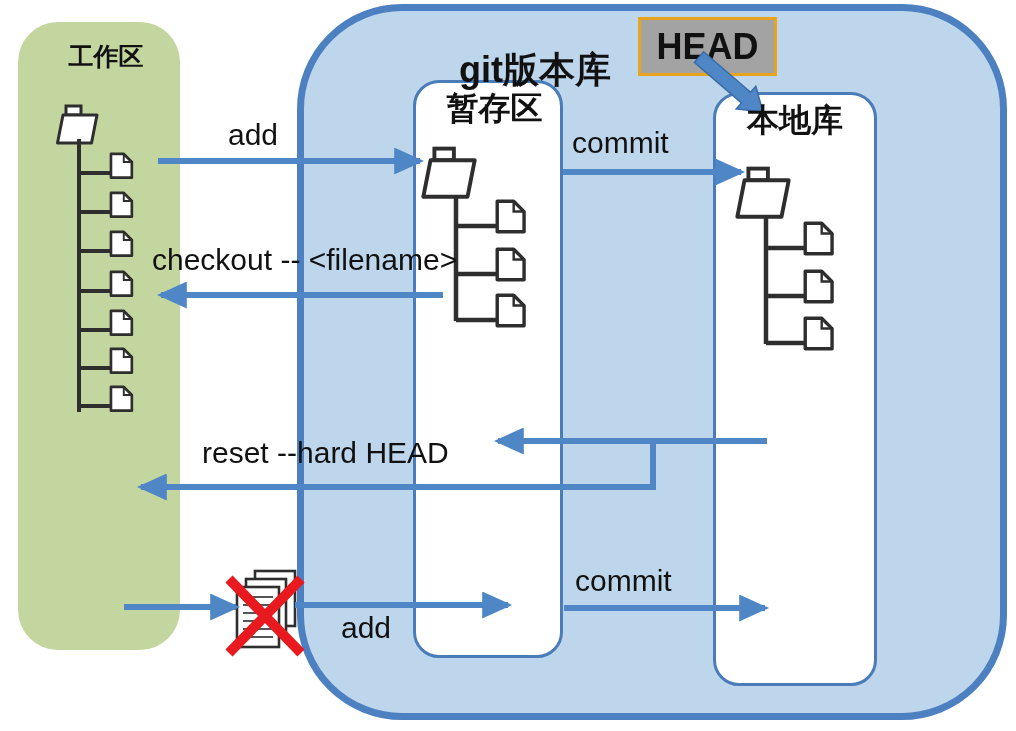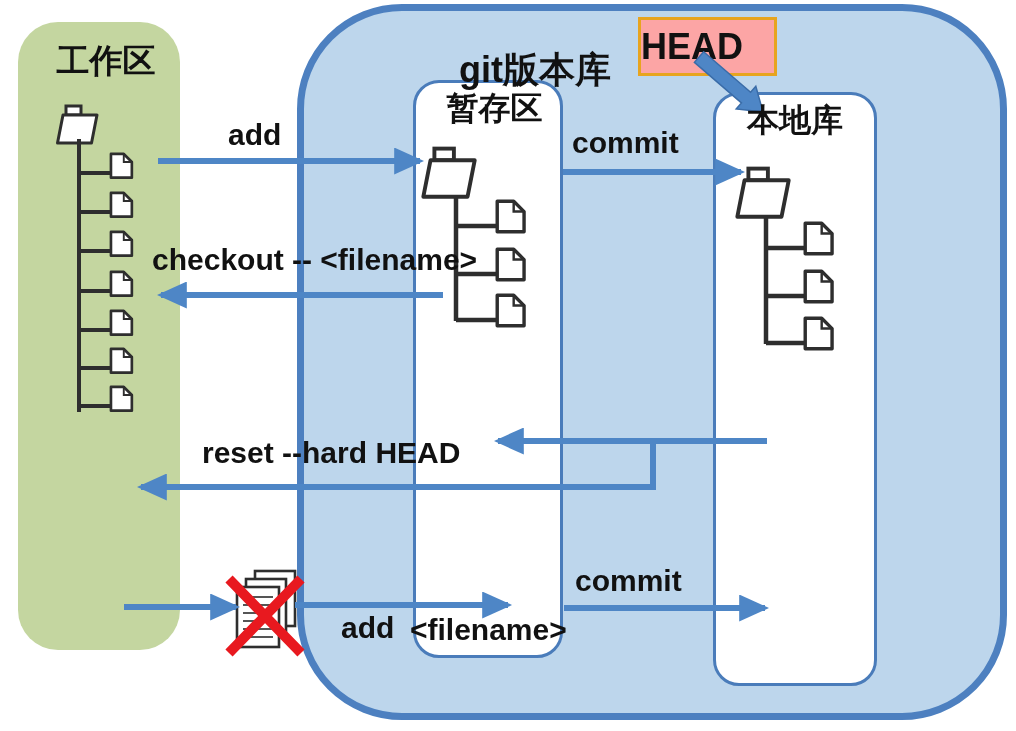--- a/index.html
+++ b/index.html
@@ -5,30 +5,30 @@
   html,body{margin:0;padding:0;background:#fff;}
   .page{position:relative;width:1016px;height:731px;background:#fff;overflow:hidden;
         font-family:"Liberation Sans","DejaVu Sans",sans-serif;color:var(--text_black,#111);}
   .panel{position:absolute;box-sizing:border-box;}
   .working{left:18px;top:22px;width:162px;height:628px;background:var(--green_fill,#c4d6a0);border-radius:40px;z-index:1;}
   .repo{left:297px;top:4px;width:710px;height:716px;background:var(--repo_fill,#bdd6ec);
         border:7px solid var(--repo_border,#4d80c0);border-radius:105px;z-index:1;}
   .whitebox{background:#fff;border:3px solid var(--box_border,#4a7cba);border-radius:26px;z-index:2;}
   .staging{left:413px;top:80px;width:150px;height:578px;}
   .localrepo{left:713px;top:92px;width:164px;height:594px;}
-  .headbox{left:638px;top:17px;width:139px;height:59px;background:#fca5a5;
+  .headbox{left:638px;top:17px;width:139px;height:59px;background:#a3a3a3;
            border:3px solid var(--head_border,#e7a41f);z-index:3;
-           display:flex;align-items:center;justify-content:flex-start;}
+           display:flex;align-items:center;justify-content:center;}
   .title{position:absolute;font-weight:800;text-align:center;line-height:1;z-index:6;}
-  .t-working{left:18px;top:44px;width:176px;font-size:33px;}
+  .t-working{left:18px;top:44px;width:176px;font-size:25px;}
   .t-repo{left:430px;top:22px;width:210px;font-size:36px;margin-top:30px;}
   .t-staging{left:413px;top:92px;width:163px;font-size:32px;}
   .t-local{left:713px;top:104px;width:164px;font-size:32px;}
   .t-head{font-size:36px;font-weight:800;}
-  .cmd{position:absolute;font-weight:700;line-height:1;white-space:nowrap;z-index:6;}
+  .cmd{position:absolute;font-weight:400;line-height:1;white-space:nowrap;z-index:6;}
   .l-add-top{left:228px;top:120px;font-size:30px;}
   .l-commit-top{left:572px;top:128px;font-size:30px;}
   .l-checkout{left:152px;top:245px;font-size:30px;}
   .l-reset{left:202px;top:438px;font-size:30px;}
   .l-delete{left:103px;top:553px;font-size:31px;}
   .l-add-bottom{left:341px;top:613px;font-size:30px;}
   .l-filename{left:410px;top:615px;font-size:30px;}
   .l-commit-bottom{left:575px;top:566px;font-size:30px;}
   .watermark{position:absolute;left:830px;top:688px;font-size:17px;font-weight:400;
              color:var(--watermark_gray,#8a8a8a);z-index:7;white-space:nowrap;}
@@ -117,16 +117,15 @@
     <path class="arrow" marker-end="url(#ah)" d="M124,607 L236,607"></path>
     <path class="arrow" marker-end="url(#ah)" d="M295,605 L508,605"></path>
     <path class="arrow" marker-end="url(#ah)" d="M564,608 L765,608"></path>
   </svg>
 
   <div class="cmd l-add-top">add</div>
   <div class="cmd l-commit-top">commit</div>
   <div class="cmd l-checkout">checkout -- &lt;filename&gt;</div>
   <div class="cmd l-reset">reset --hard HEAD</div>
   <div class="cmd l-add-bottom">add</div>
-  <div class="cmd l-filename">&lt;filename&gt;</div>
   <div class="cmd l-commit-bottom">commit</div>
 
 </div>
 
 </body></html>

